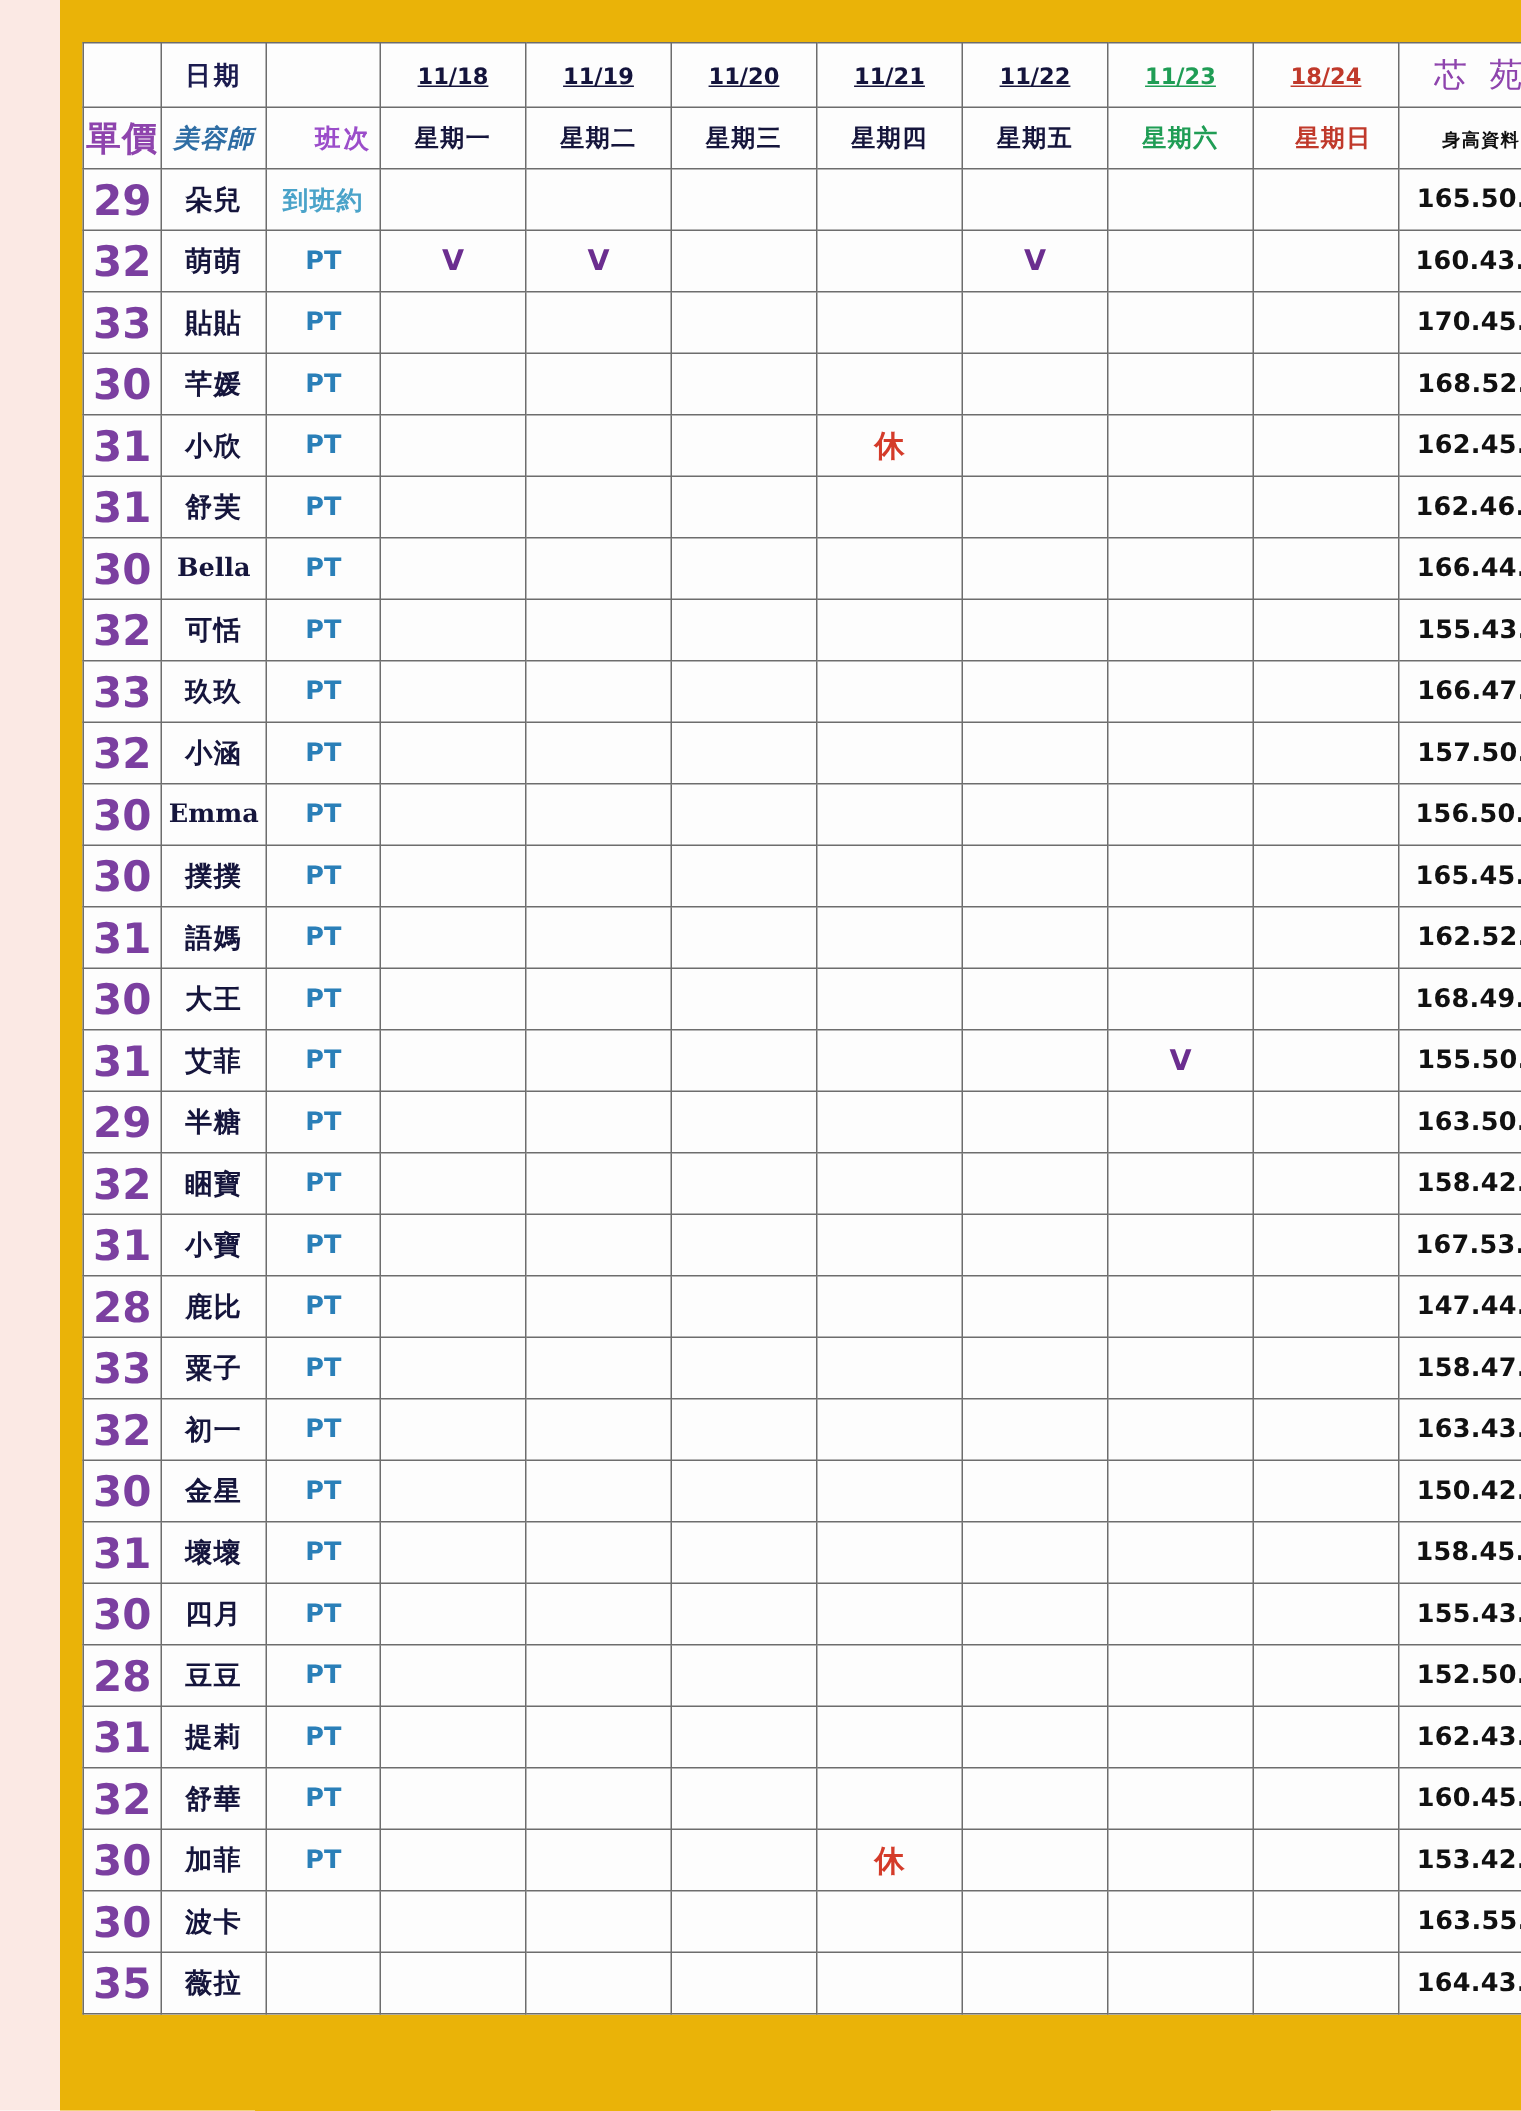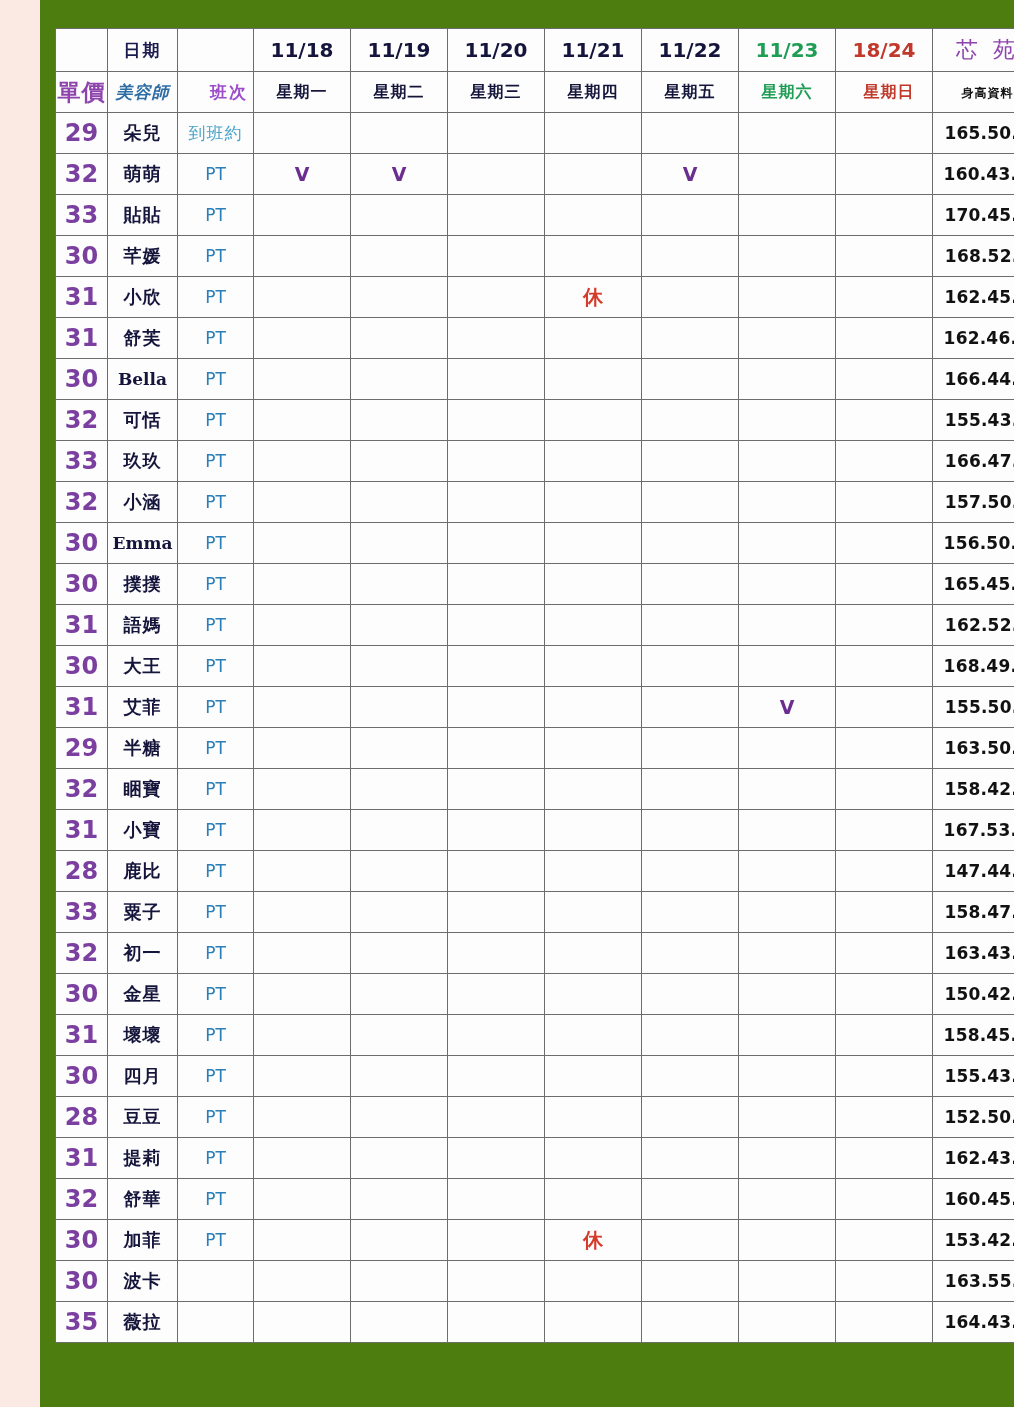--- a/index.html
+++ b/index.html
@@ -12,21 +12,21 @@
     background: #fbe9e4;
     font-family: "DejaVu Sans", "Liberation Sans", sans-serif;
     overflow: hidden;
   }
   #page {
     position: absolute;
     left: 40px;
     top: 0;
     width: 974px;
     height: 1407px;
-    background: #4d7c0f;
+    background: #eab308;
   }
   #sheet-wrap {
     position: absolute;
     left: 15px;
     top: 28px;
     width: 925px;
   }
   table.schedule {
     border-collapse: collapse;
     table-layout: fixed;
@@ -51,23 +51,24 @@
 
   
   tr.hdr-dates td { height: 42px; }
   .lbl-date {
     color: #1b1b4f;
     font-size: 17px;
     font-weight: bold;
     letter-spacing: 2px;
   }
   .date-cell {
-    font-size: 20px;
+    font-size: 15px;
     font-weight: bold;
     color: #14143c;
+    text-decoration: underline;
   }
   .date-sat { color: #1f9d55; }
   .date-sun { color: #c0392b; }
   .brand-cell {
     font-size: 22px;
     color: #8e44ad;
     font-weight: normal;
     letter-spacing: 4px;
   }
 
@@ -78,35 +79,35 @@
   .sub-shift { color: #9b4dca; font-size: 17px; letter-spacing: 2px; margin-left: 27px; }
   .sub-wd    { color: #15153c; font-size: 16px; letter-spacing: 1px; }
   .sub-wd.sat { color: #1f9d55; }
   .sub-wd.sun { color: #c0392b; margin-left: 10px; }
   .sub-height{ color: #111; font-size: 12px; letter-spacing: 1px; }
 
   
   tr.body-row td { height: 40px; }
   .cell-price {
     color: #7b3fa0;
-    font-size: 24px;
+    font-size: 28px;
     font-weight: bold;
   }
   .cell-name {
     color: #15153c;
     font-size: 18px;
     font-weight: bold;
     letter-spacing: 1px;
     text-align: center;
   }
   .cell-name.latin { font-family: "DejaVu Serif", "Liberation Serif", serif; font-size: 17px; letter-spacing: 0; margin-top: 35px; }
   .cell-shift {
     color: #2a7fb8;
     font-size: 17px;
-    font-weight: normal;
+    font-weight: bold;
   }
   .cell-shift.longshift { font-size: 17px; letter-spacing: 1px; color: #4aa3c9;}
   .cell-height {
     color: #111111;
     font-size: 17px;
     font-weight: bold;
     letter-spacing: 0.2px;
   }
   .mark-v {
     color: #6b2d8f;

